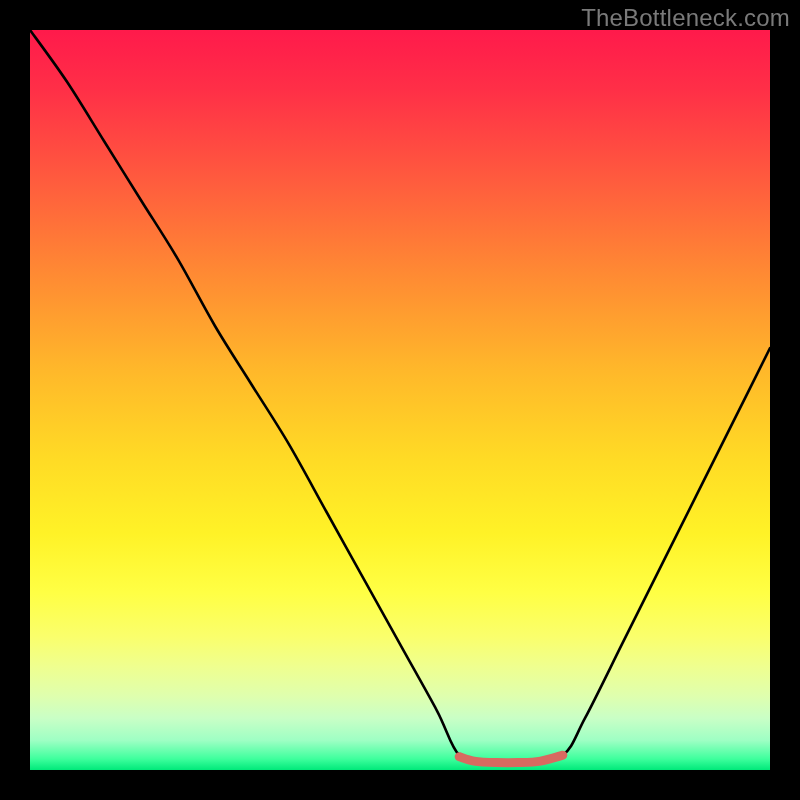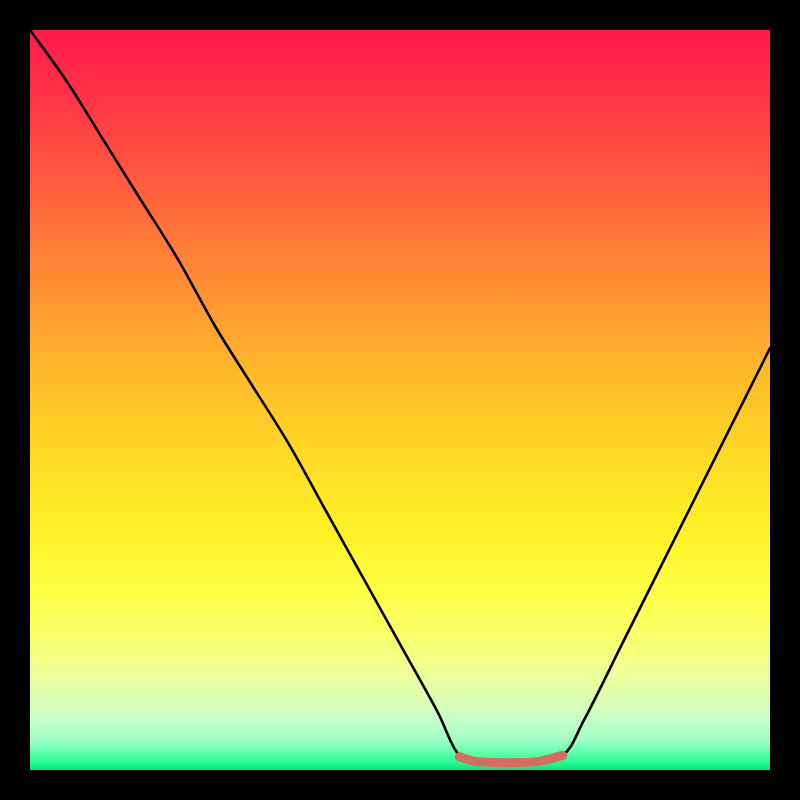--- a/index.html
+++ b/index.html
@@ -62,20 +62,21 @@
     inset: 0;
     width: 100%;
     height: 100%;
   }
 </style>
 </head>
 <body>
 
 <div class="frame">
 
+  <div class="watermark">TheBottleneck.com</div>
 
   <div class="plot-area">
     <div class="gradient"></div>
 
     <svg class="curve" viewBox="0 0 740 740" preserveAspectRatio="none">
       <path id="curve-path" fill="none" stroke="#000000" stroke-width="2.6" stroke-linecap="round" stroke-linejoin="round" d="M0.0 0.0 C6.2 8.6,24.7 33.3,37.0 51.8 C49.3 70.3,61.7 91.3,74.0 111.0 C86.3 130.7,98.7 150.5,111.0 170.2 C123.3 189.9,135.7 208.4,148.0 229.4 C160.3 250.4,172.7 275.0,185.0 296.0 C197.3 317.0,209.7 335.5,222.0 355.2 C234.3 374.9,246.7 393.4,259.0 414.4 C271.3 435.4,283.7 458.8,296.0 481.0 C308.3 503.2,320.7 525.4,333.0 547.6 C345.3 569.8,357.7 592.0,370.0 614.2 C382.3 636.4,397.1 662.3,407.0 680.8 C416.9 699.3,420.6 716.6,429.2 725.2 C437.8 733.8,447.7 731.4,458.8 732.6 C469.9 733.8,483.5 733.8,495.8 732.6 C508.1 731.4,522.9 732.6,532.8 725.2 C542.7 717.8,545.1 706.7,555.0 688.2 C564.9 669.7,579.7 638.9,592.0 614.2 C604.3 589.5,616.7 564.9,629.0 540.2 C641.3 515.5,653.7 490.9,666.0 466.2 C678.3 441.5,690.7 416.9,703.0 392.2 C715.3 367.5,733.8 330.5,740.0 318.2"></path>
       <path id="marker-path" fill="none" stroke="#d86a60" stroke-width="9" stroke-linecap="round" stroke-linejoin="round" d="M429.2 726.7 C431.7 727.4,437.8 730.1,444.0 731.1 C450.2 732.1,458.8 732.4,466.2 732.6 C473.6 732.8,481.0 732.8,488.4 732.6 C495.8 732.4,503.2 732.4,510.6 731.1 C518.0 729.9,529.1 726.2,532.8 725.2"></path>
     </svg>
   </div>
 </div>

